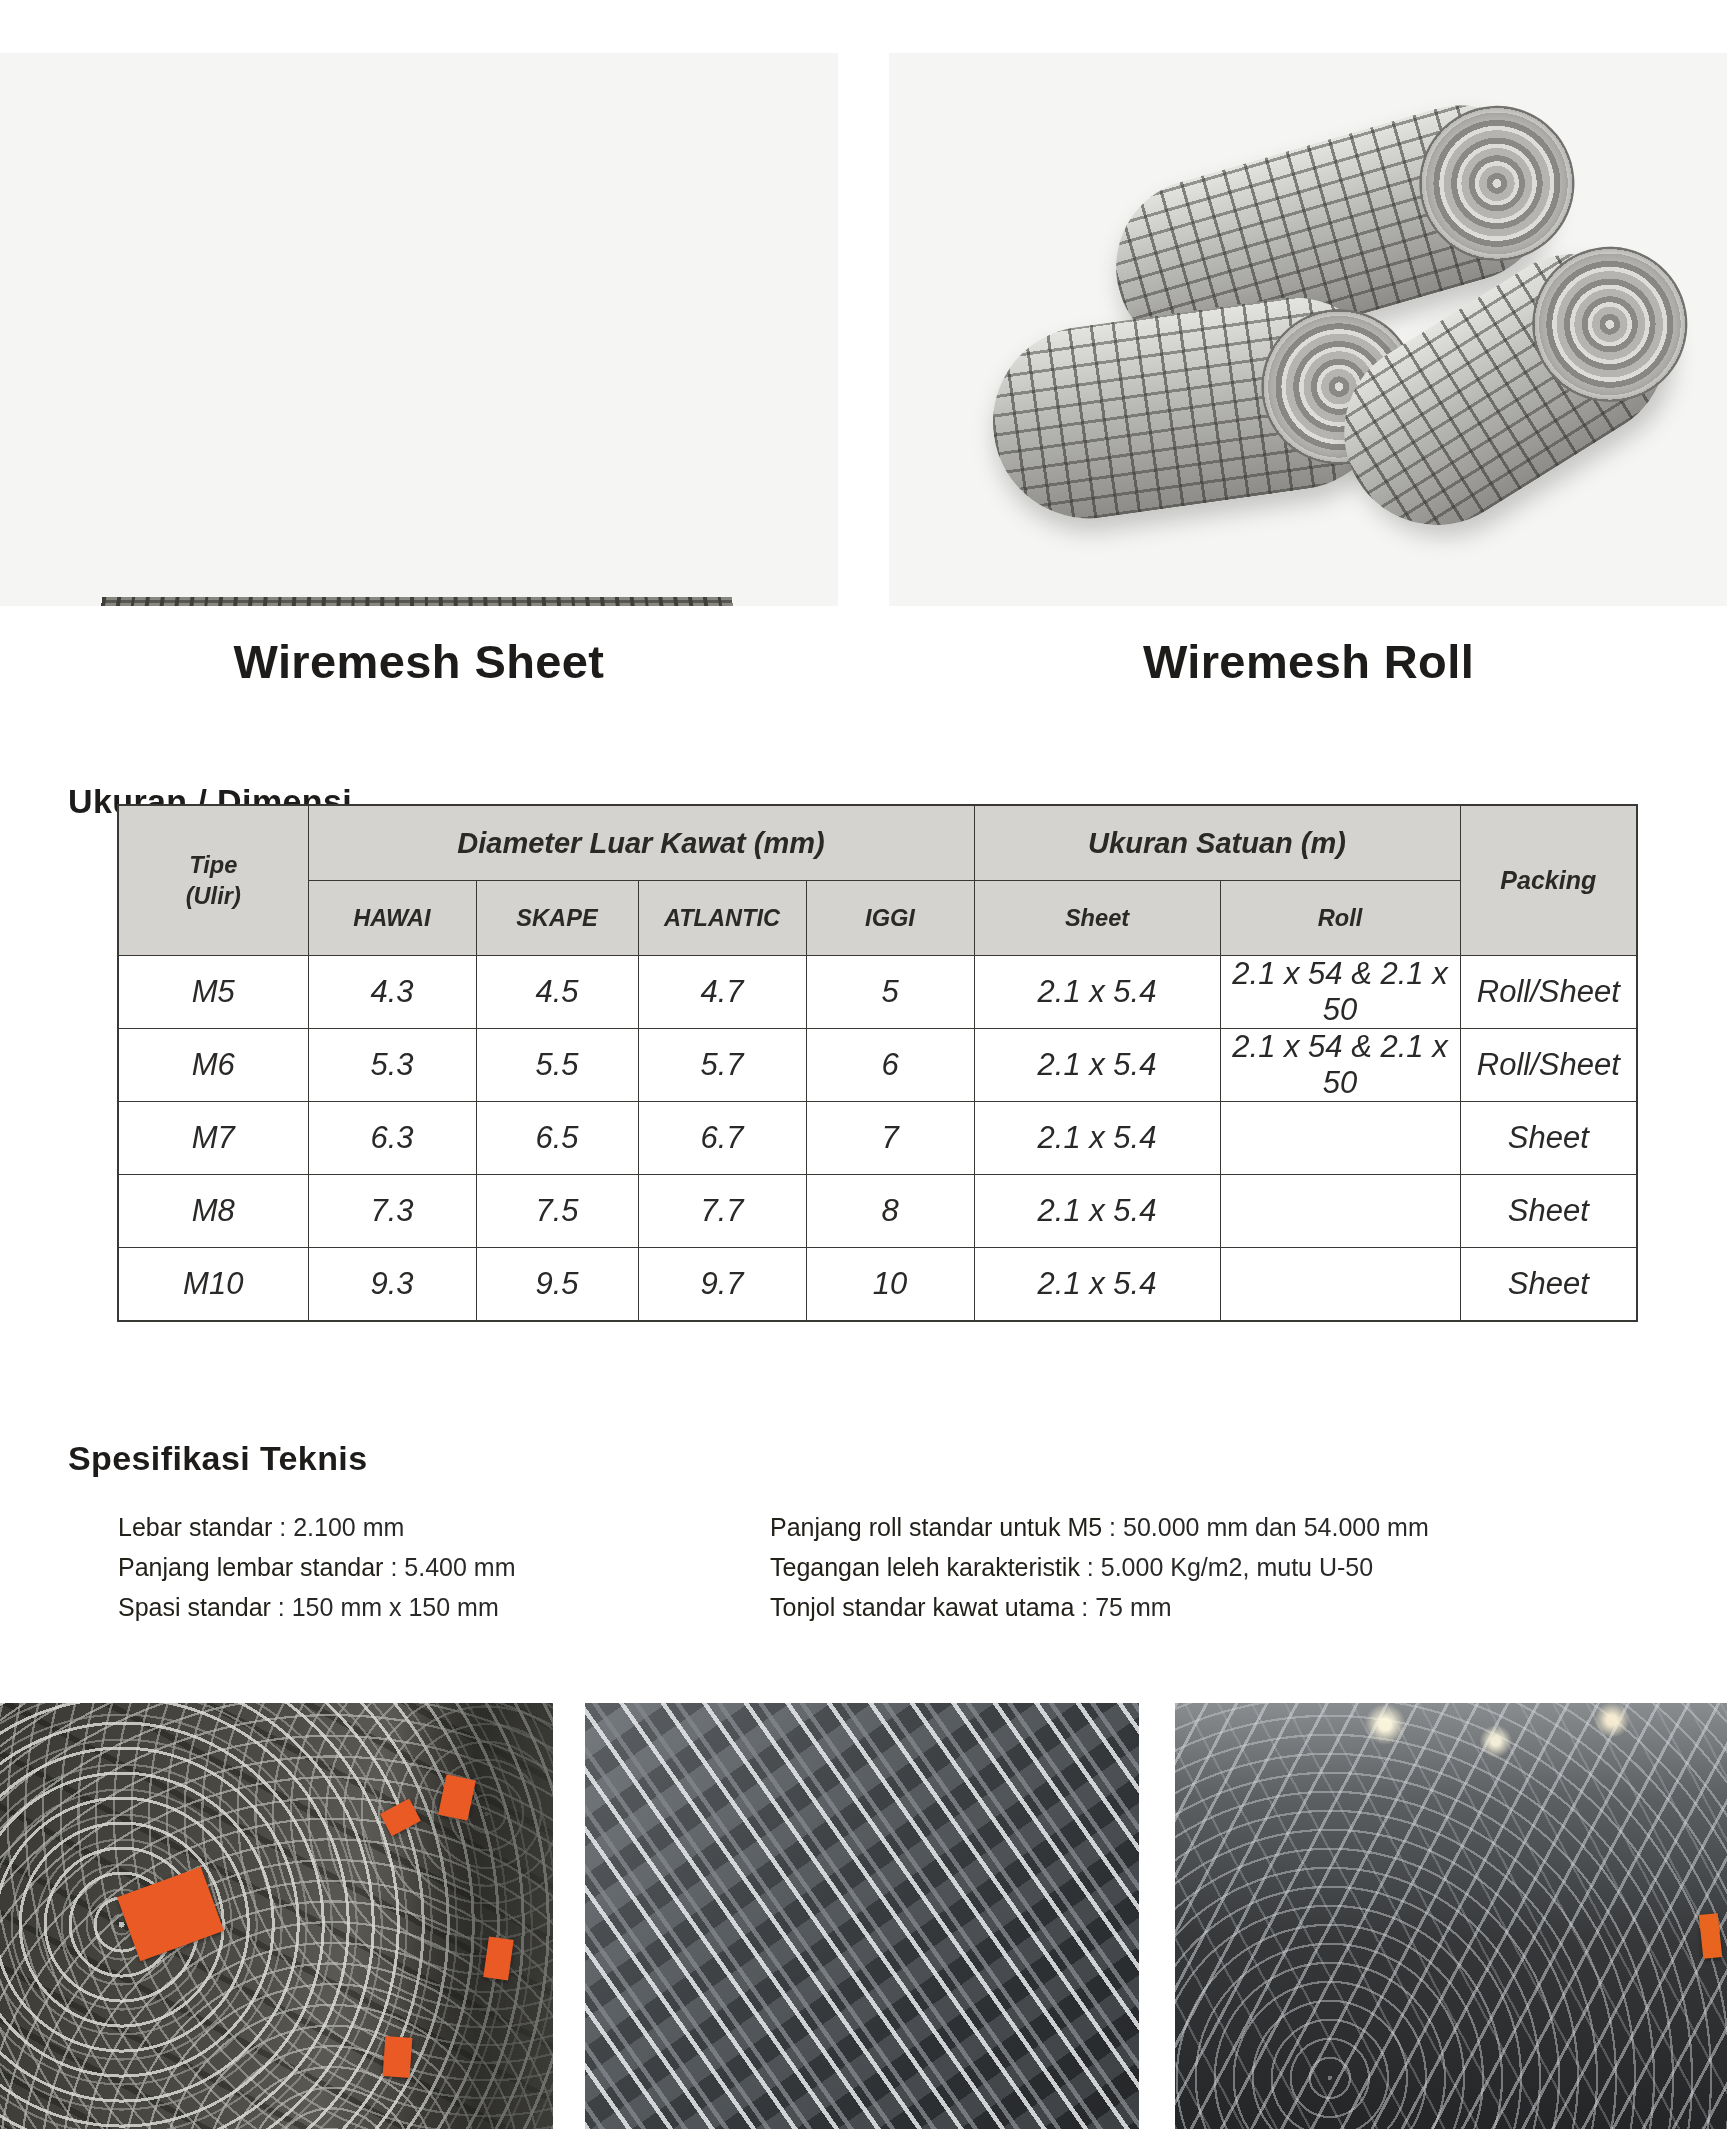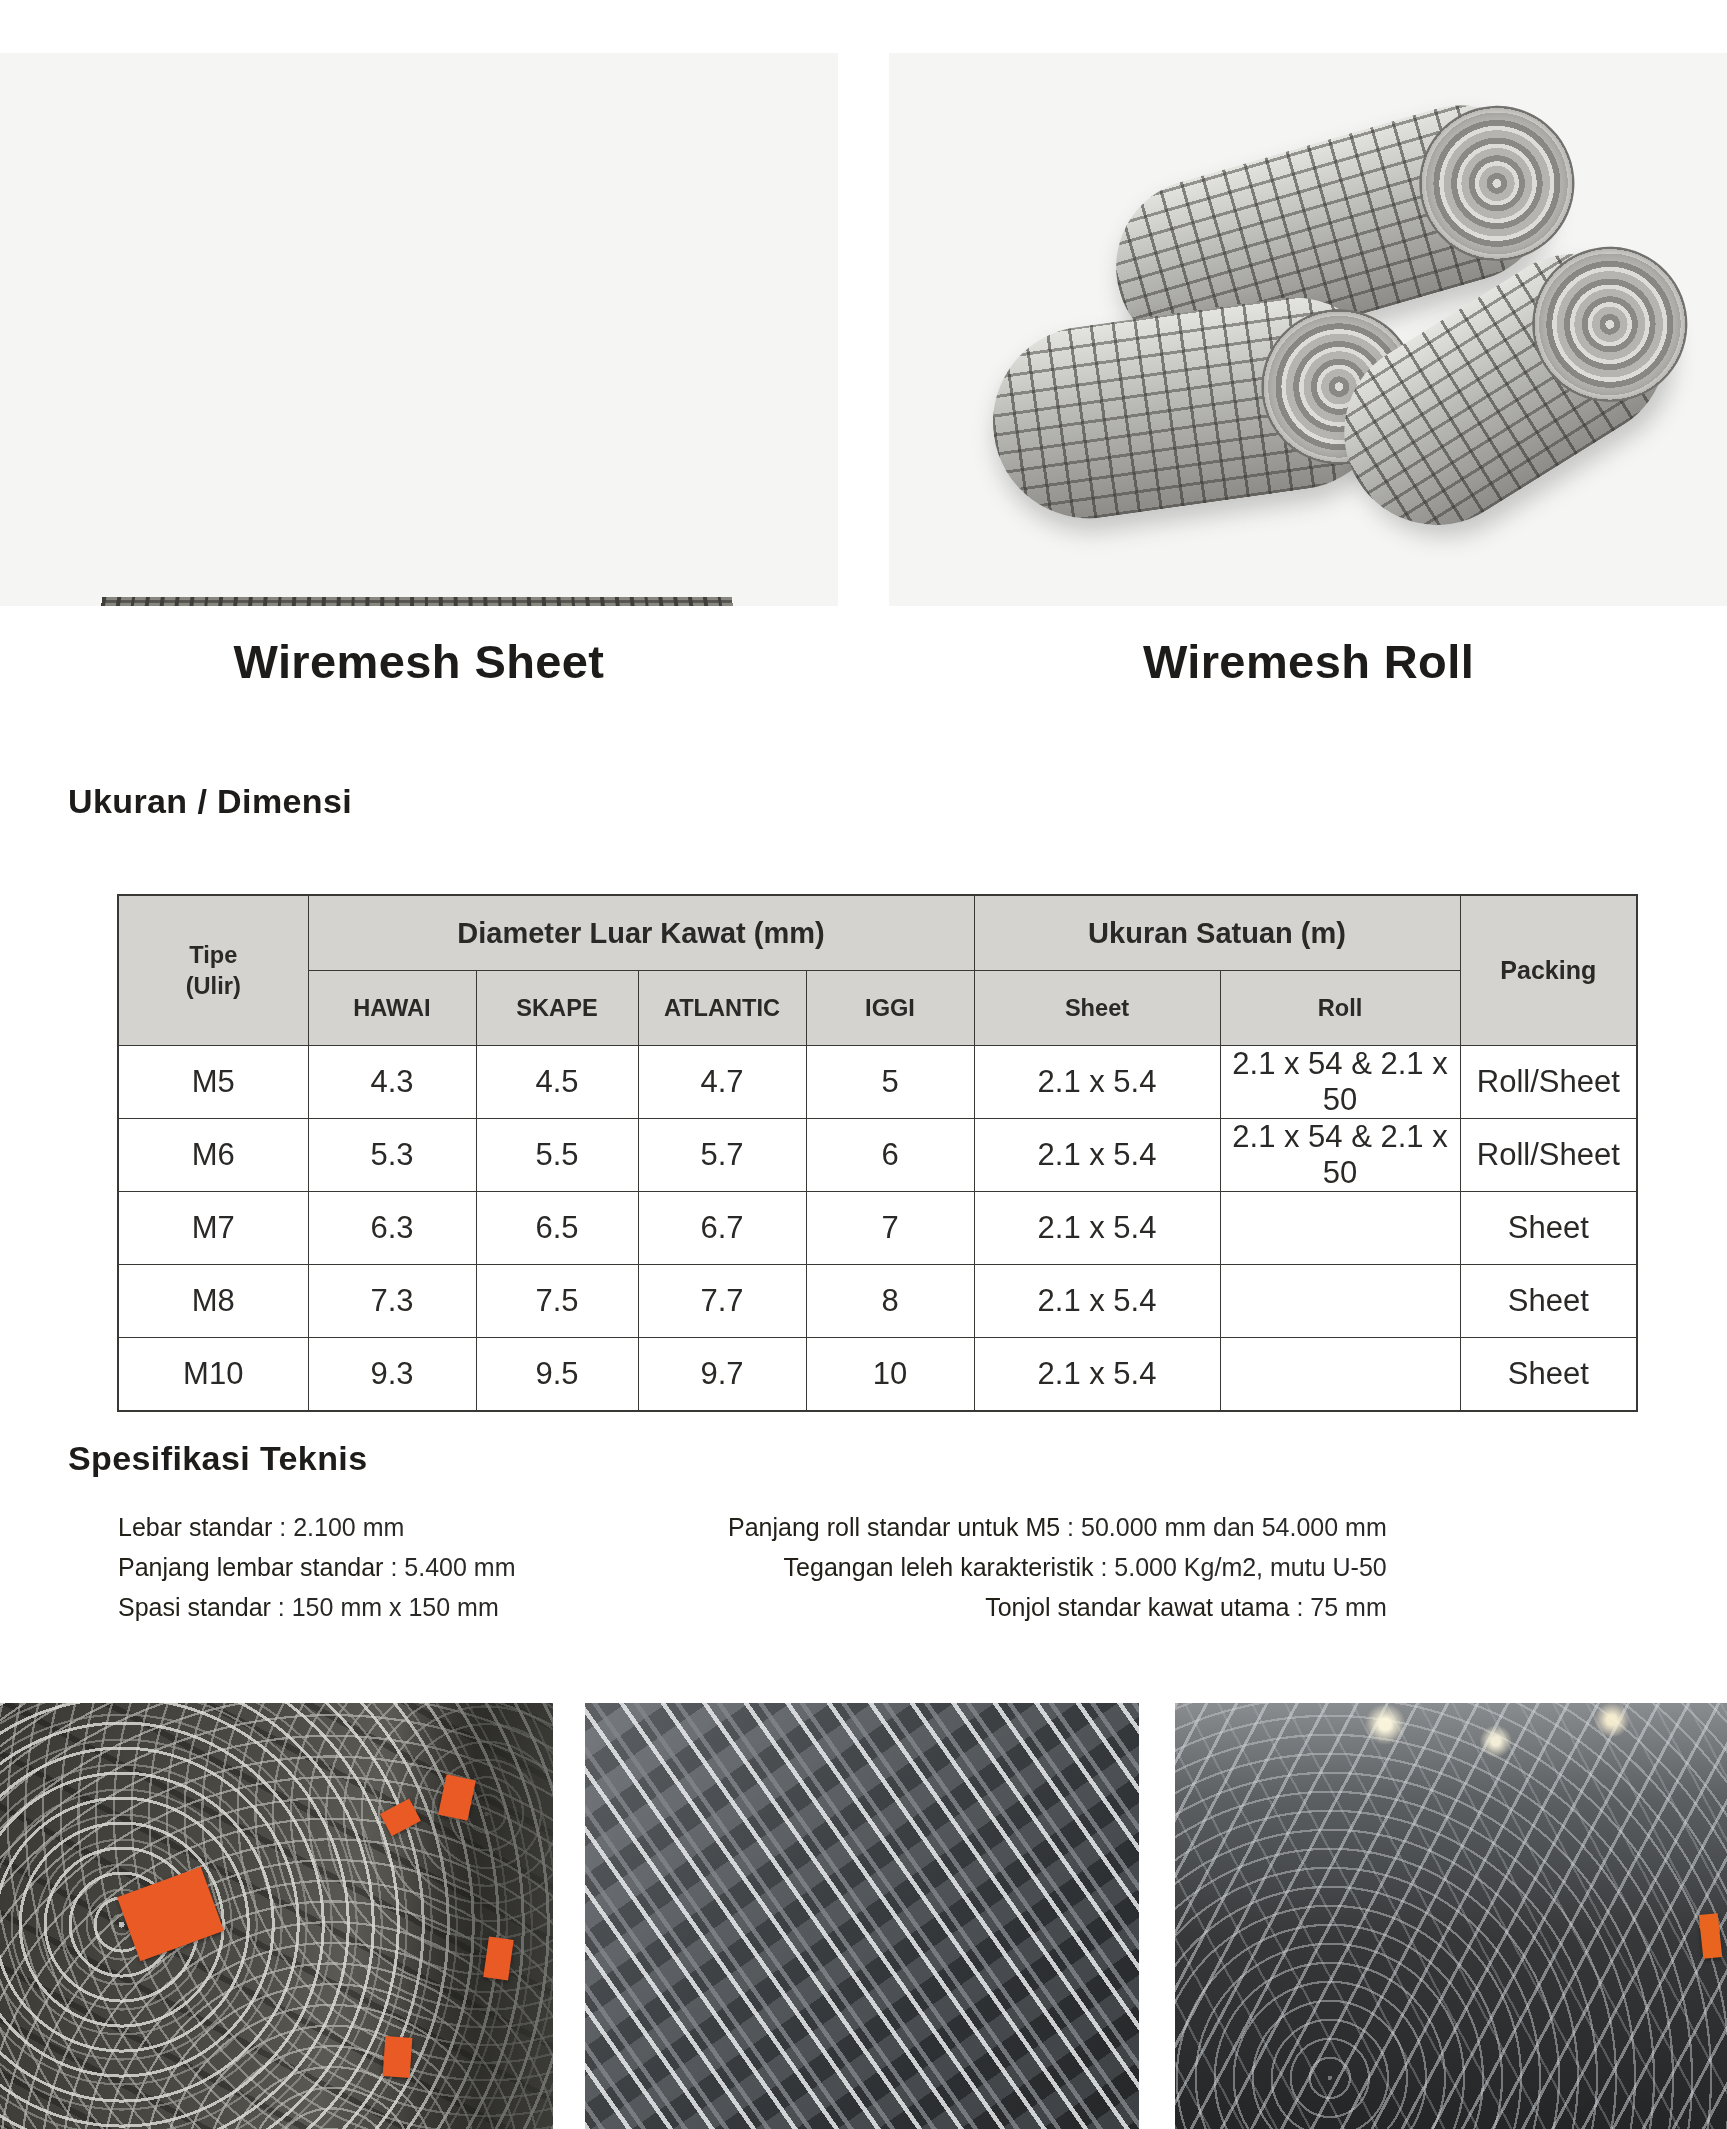--- a/index.html
+++ b/index.html
@@ -50,43 +50,44 @@
   .caption-left  { left:0;      width:838px; }
   .caption-right { left:889px; width:839px; }
 
   
   .heading { position:absolute; font-size:34px; font-weight:700; color:#1e1c1a; letter-spacing:0.4px; }
   .heading-dimensions { left:68px; top:782px; }
   .heading-specs      { left:68px; top:1439px; }
 
   
   .spec-table {
-    position:absolute; left:117px; top:894px; width:1518px;
+    position:absolute; left:117px; top:804px; width:1518px;
     border-collapse:collapse; table-layout:fixed;
     border:2.2px solid #3a3834;
+    font-style:italic;
   }
   .spec-table th, .spec-table td {
     border:1.5px solid #3a3834; text-align:center; vertical-align:middle;
     color:#2b2927; padding:0;
   }
   .spec-table thead th { background:#d5d3d0; font-weight:700; }
   .th-group { height:74px; font-size:29px; }
   .th-sub   { height:74px; font-size:23.6px; }
   .th-tipe  { font-size:23.6px; white-space:pre-line; line-height:1.3; }
   .th-packing { font-size:25px;margin-top:7px; }
   .spec-table td { height:72px; font-size:31px; font-weight:400; background:#ffffff; }
   .td-tipe    { font-size:29.6px; }
   .td-sheet   { font-size:29.6px; }
   .td-roll    { font-size:22px; }
   .td-packing { font-size:29px; }
 
   
   .specs { position:absolute; top:1507px; font-size:25px; line-height:40px; color:#2b2927; }
   .specs-left  { left:118px; }
-  .specs-right { left:728px;text-align:right; }
+  .specs-right { left:770px; }
   .spec-label { font-weight:400; color:#222019; }
   .spec-sep   { font-weight:400; white-space:pre; }
   .spec-value { font-weight:400; }
 
   
   .photo { position:absolute; top:1703px; height:426px; overflow:hidden; }
   .photo-1 {
     left:0; width:553px;
     background:
       linear-gradient(90deg, rgba(0,0,0,0) 72%, rgba(28,28,26,.55) 86%, rgba(50,50,46,.6) 100%),

